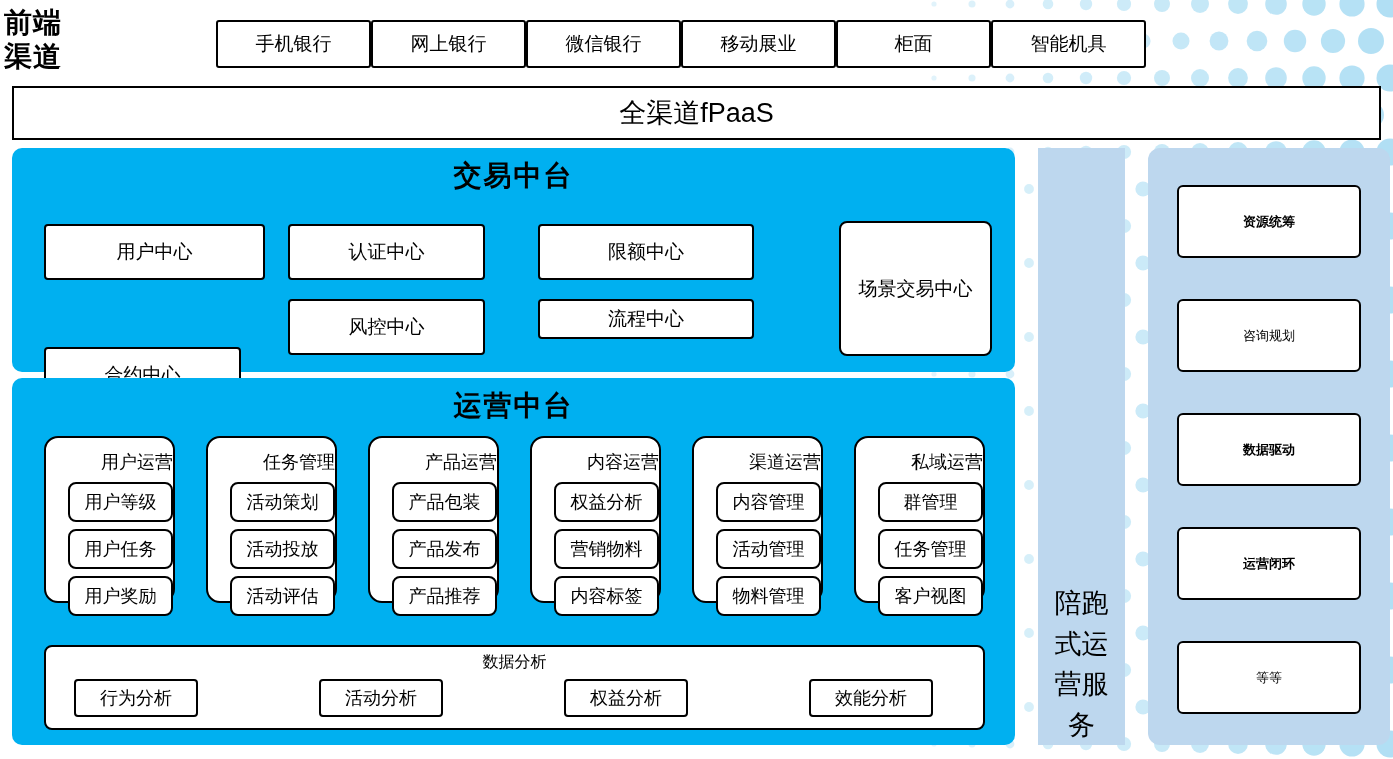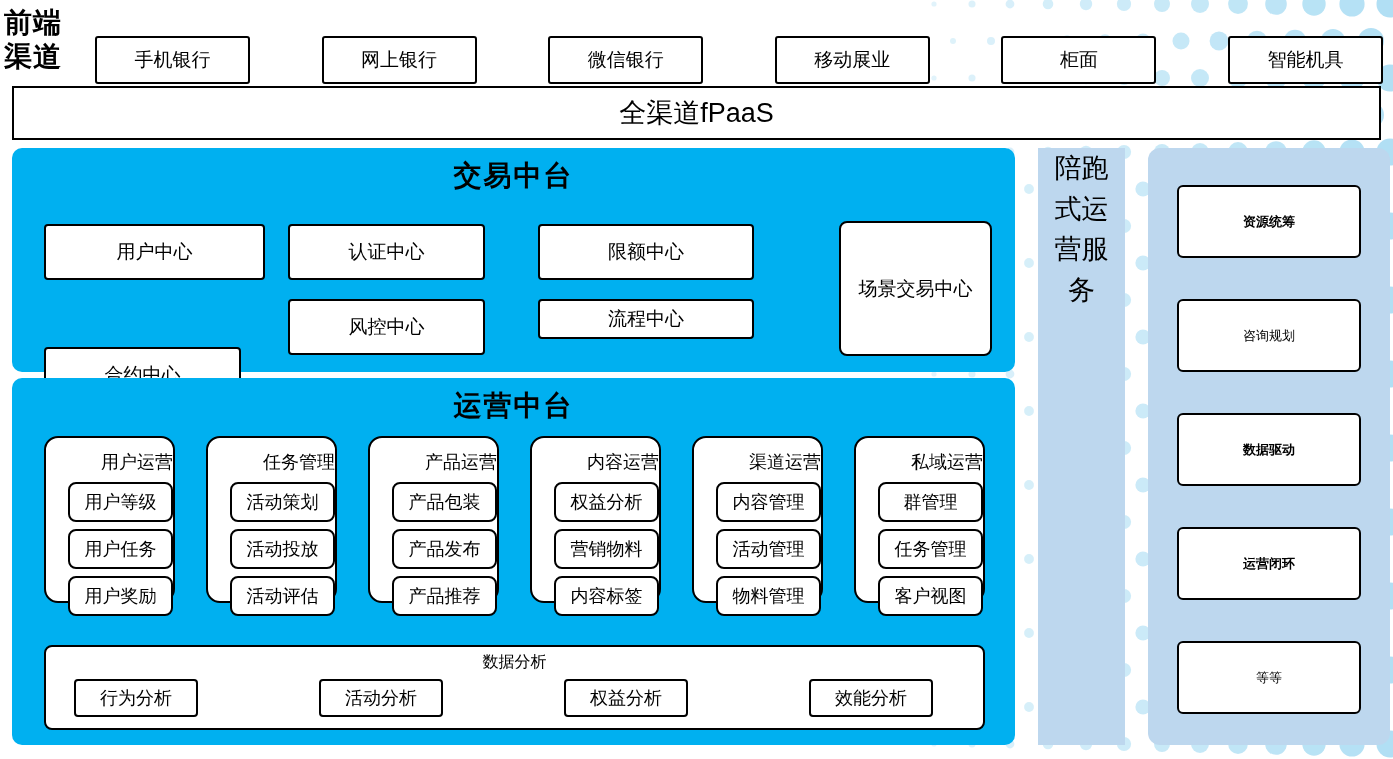--- a/index.html
+++ b/index.html
@@ -9,22 +9,22 @@
   }
   .dots{position:absolute;left:0;top:0;width:1393px;height:759px;z-index:0;}
 
   
   .front-label{
     position:absolute;left:4px;top:6px;width:68px;z-index:1;
     font-family:"DejaVu Serif","Liberation Serif",serif;font-weight:700;
     font-size:28px;line-height:1.22;letter-spacing:1px;
   }
   .channels{
-    position:absolute;left:95px;top:36px;width:1288px;height:48px;z-index:1;
-    display:flex;justify-content:space-between;
+    position:absolute;left:95px;top:20px;width:1172px;height:48px;z-index:1;
+    display:flex;justify-content:center;
   }
   .chbox{
     width:155px;height:48px;background:#fff;border:2px solid #000;border-radius:3px;
     display:flex;align-items:center;justify-content:center;
     font-size:19px;box-sizing:border-box;
   }
 
   
   .fpaas{
     position:absolute;left:12px;top:86px;width:1369px;height:54px;z-index:1;
@@ -85,21 +85,21 @@
   }
   .abox{
     width:124px;height:38px;background:#fff;border:2px solid #000;border-radius:4px;
     box-sizing:border-box;display:flex;align-items:center;justify-content:center;
     font-size:18px;
   }
 
   
   .strip{
     position:absolute;left:1038px;top:148px;width:87px;height:597px;z-index:1;
-    display:flex;align-items:flex-start;justify-content:center;
+    display:flex;align-items:flex-end;justify-content:center;
   }
   .strip-text{
     width:58px;font-size:27px;line-height:1.5;text-align:center;
     word-break:break-all;
   }
   .rpanel{
     position:absolute;left:1148px;top:148px;width:242px;height:597px;z-index:1;
     border-radius:12px;display:flex;flex-direction:column;align-items:center;
     padding-top:37px;box-sizing:border-box;gap:41px;
   }

